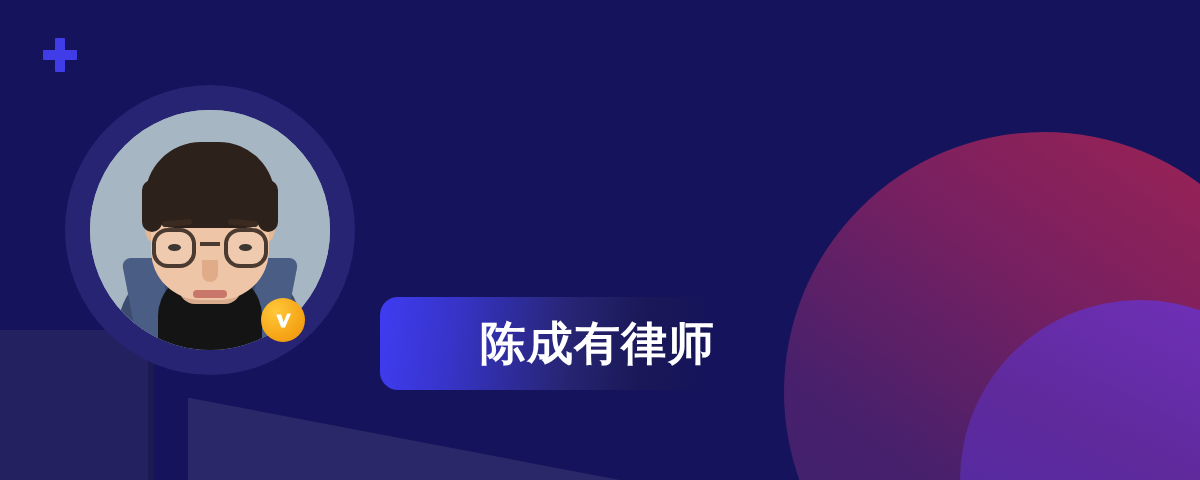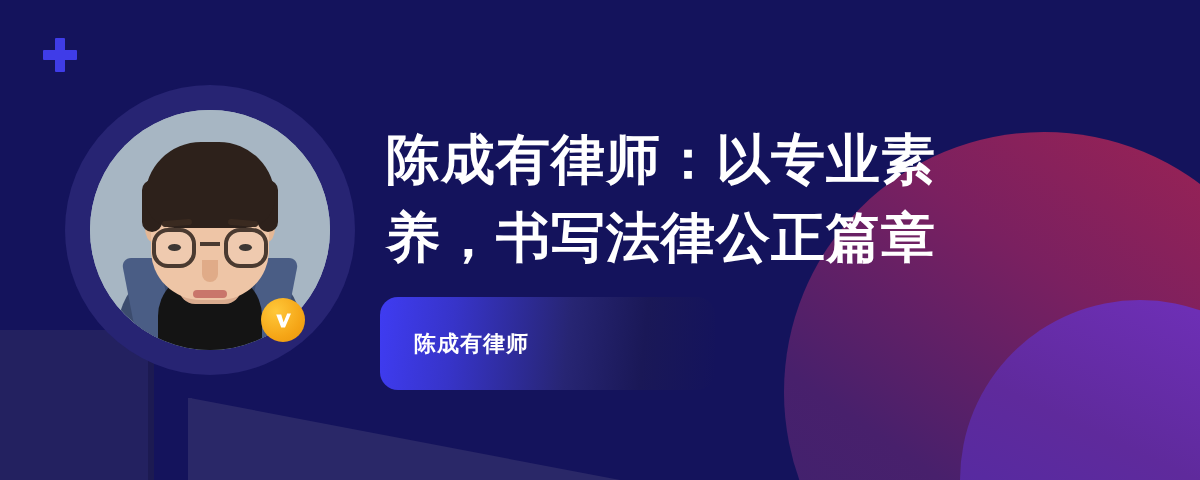--- a/index.html
+++ b/index.html
@@ -268,25 +268,25 @@
   .headline .ln { display: block; }
 
   .cta-button {
     position: absolute;
     left: 380px;
     top: 297px;
     width: 335px;
     height: 93px;
     border: none;
     padding: 0 0 0 34px;
-    text-align: left;
+    text-align: right;
     border-radius: 18px;
     color: #ffffff;
     font-family: "Liberation Sans", "DejaVu Sans", sans-serif;
-    font-size: 22px;
+    font-size: 46px;
     font-weight: bold;
     letter-spacing: 1px;
     background: linear-gradient(96deg, #3f3cf2 0%, #3734c9 22%, #272573 56%, #1a1857 78%, #14135c 100%);
     cursor: pointer;
   }
 </style>
 </head>
 <body>
 
 <div id="banner">
@@ -332,22 +332,16 @@
       <div class="p-nose"></div>
       <div class="p-mouth"></div>
     </div>
     <div class="verified-badge">
       <svg width="26" height="26" viewBox="0 0 26 26" aria-hidden="true">
         <path d="M6.2 7.4 L11.2 7.4 L13.6 15.2 L17.2 6.4 L21.0 6.4 L15.0 20.4 L11.2 20.4 Z" fill="#ffffff"></path>
       </svg>
     </div>
   </div>
 
-  <div class="content">
-    <h1 class="headline">
-      <span class="ln">陈成有律师：以专业素</span>
-      <span class="ln">养，书写法律公正篇章</span>
-    </h1>
-  </div>
 
   <button class="cta-button">陈成有律师</button>
 
 </div>
 
 </body></html>

